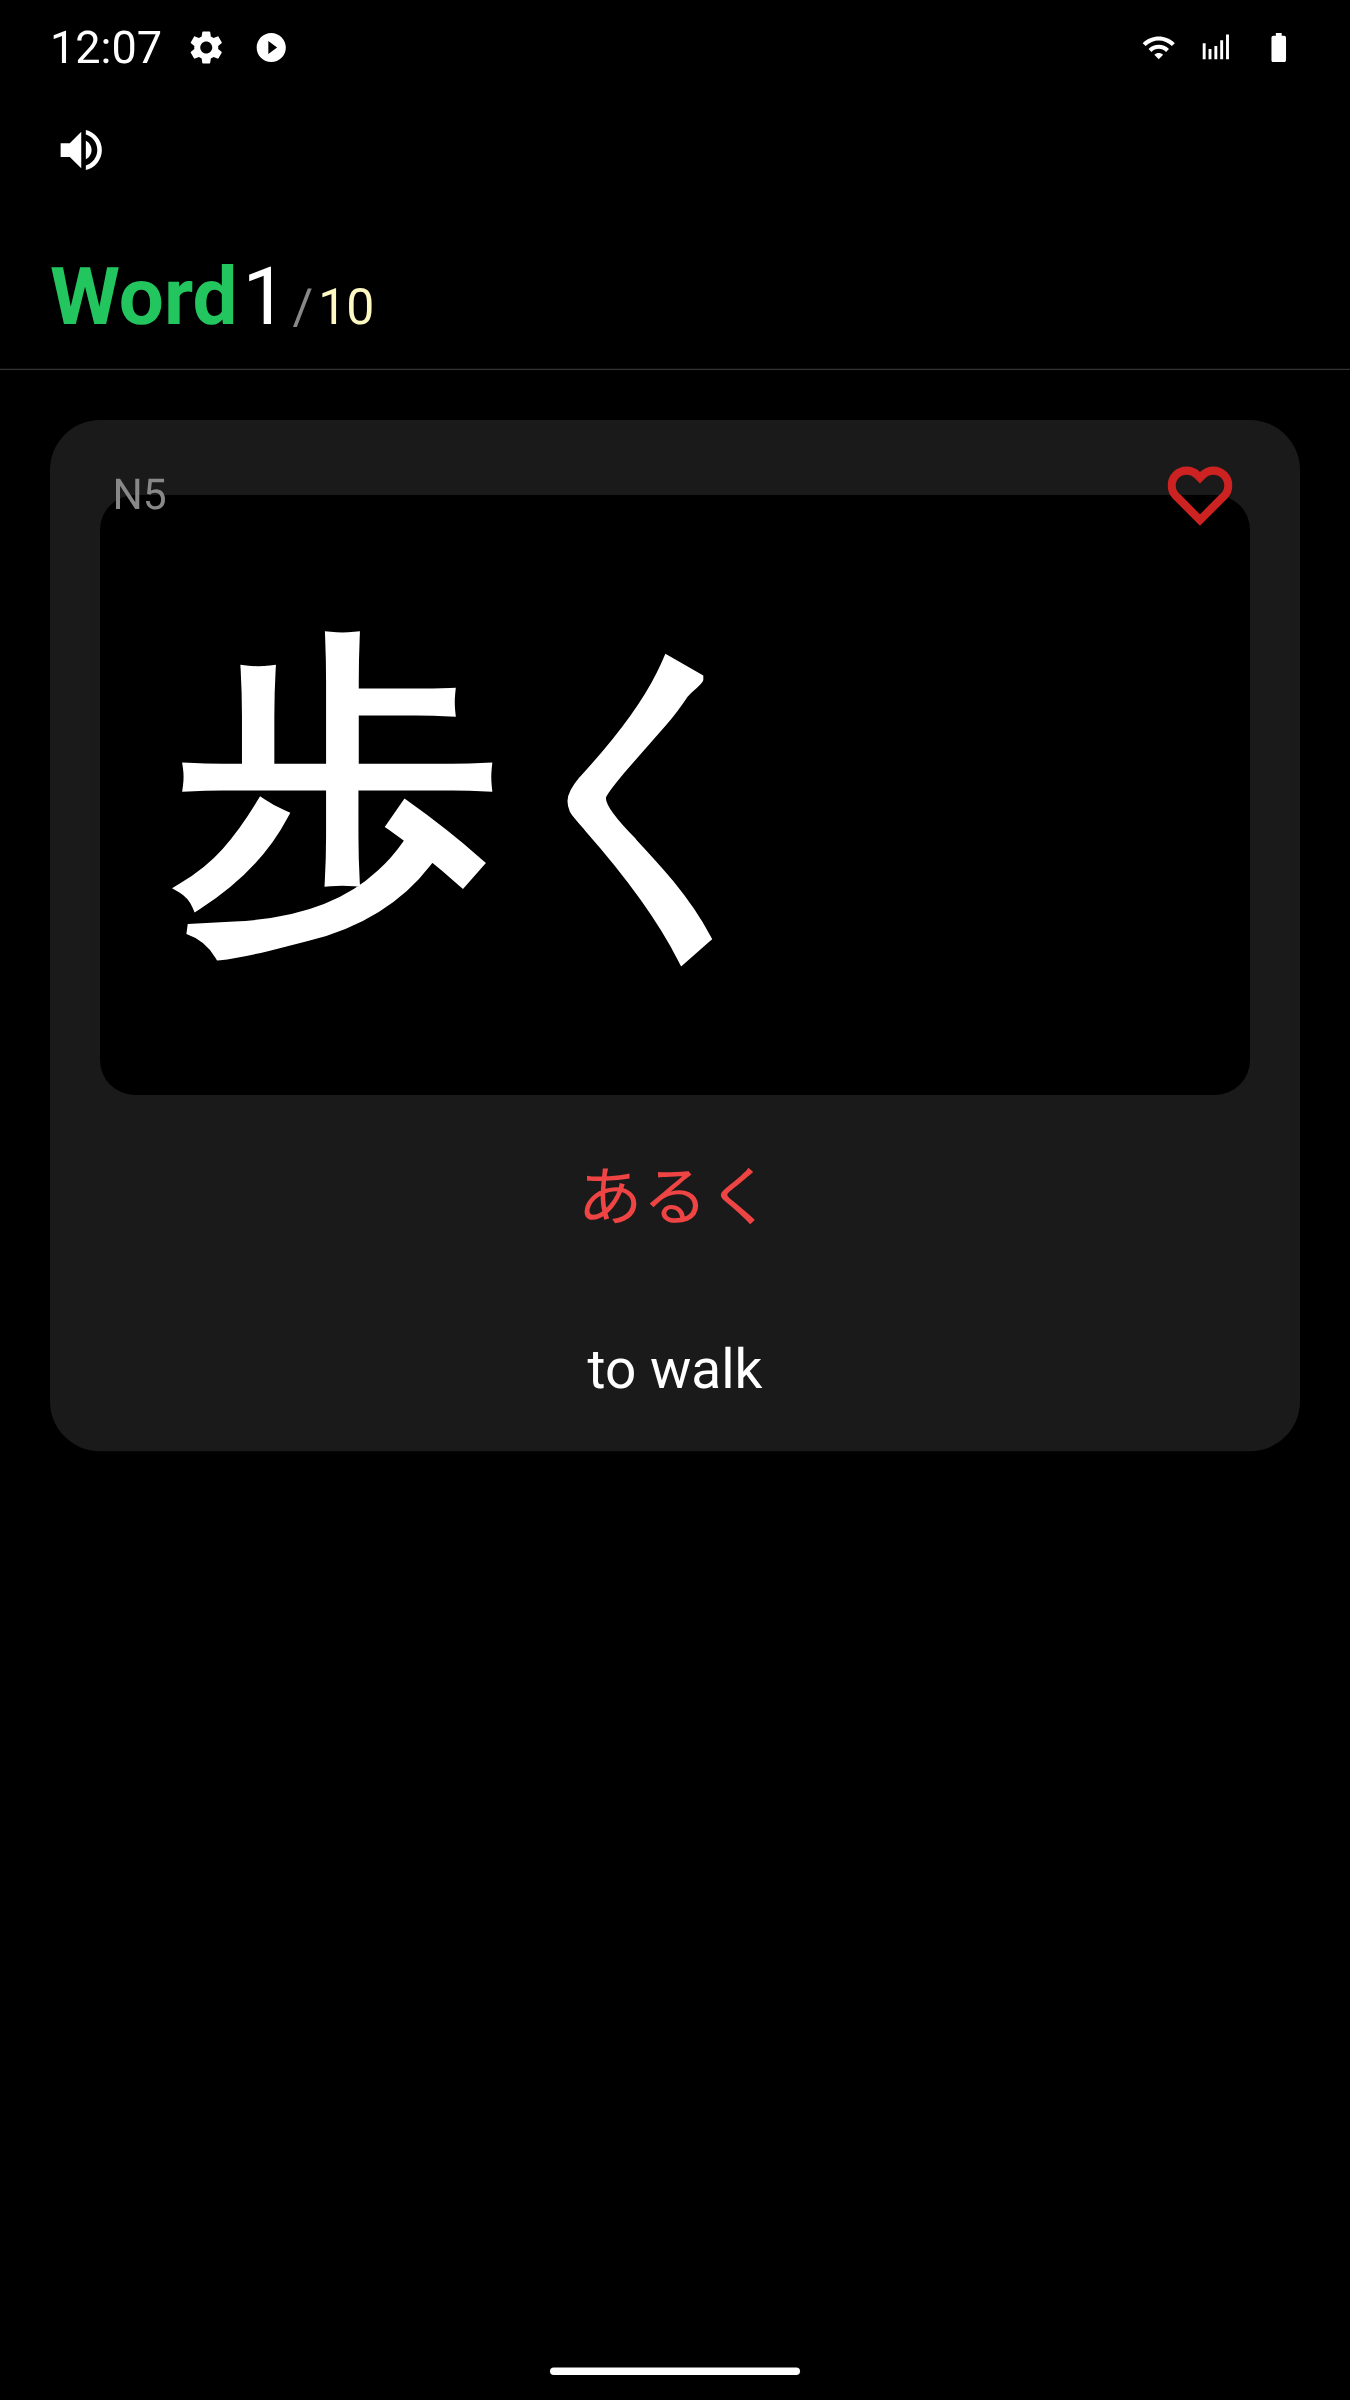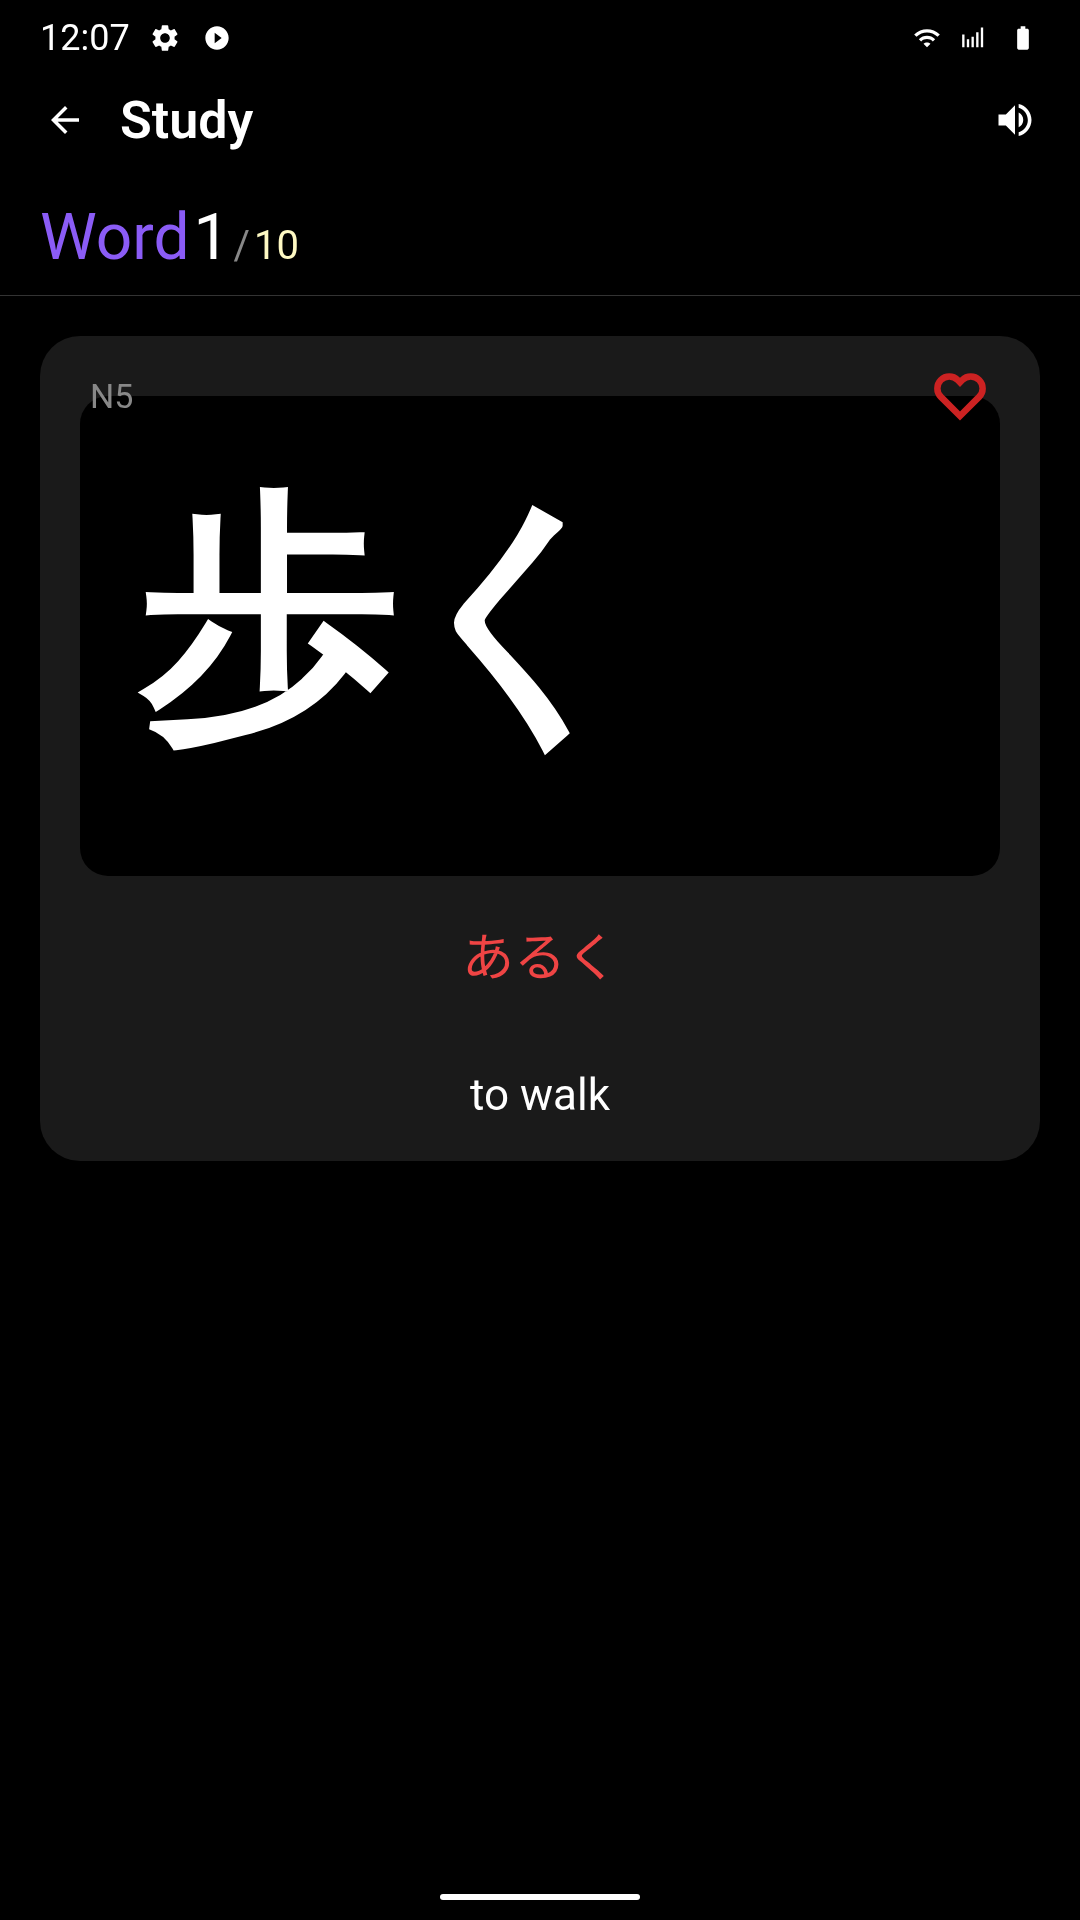--- a/index.html
+++ b/index.html
@@ -100,22 +100,22 @@
     }
 
     .word-counter {
       display: flex;
       align-items: baseline;
       gap: 4px;
     }
 
     .word-label {
       font-size: 64px;
-      font-weight: 400;
-      color: #8b5cf6;
+      font-weight: 700;
+      color: #22c55e;
     }
 
     .word-current {
       font-size: 64px;
       font-weight: 400;
       color: #ffffff;
     }
 
     .word-separator {
       font-size: 40px;
@@ -177,21 +177,21 @@
       padding: 40px 60px;
       margin-top: 20px;
       min-height: 480px;
     }
 
     .kanji-text {
       font-size: 260px;
       font-weight: 900;
       color: #ffffff;
       line-height: 1;
-      font-family: Liberation Mono, monospace;
+      font-family: Liberation Serif, serif;
       letter-spacing: -10px;
     }
 
     .reading-text {
       font-size: 52px;
       color: #ef4444;
       margin-top: 40px;
       font-family: 'Noto Sans JP', 'MS Gothic', Arial, sans-serif;
       text-align: center;
     }
@@ -270,28 +270,20 @@
 
     <span class="status-icon">
       <svg width="36" height="28" viewBox="0 0 24 24" fill="white">
         <path d="M15.67 4H14V2h-4v2H8.33C7.6 4 7 4.6 7 5.33v15.33C7 21.4 7.6 22 8.33 22h7.33c.74 0 1.34-.6 1.34-1.33V5.33C17 4.6 16.4 4 15.67 4z"></path>
       </svg>
     </span>
   </div>
 </div>
 
 <div class="app-bar">
-  <div class="app-bar-left">
-    <div class="back-button">
-      <svg width="42" height="42" viewBox="0 0 24 24" fill="white">
-        <path d="M20 11H7.83l5.59-5.59L12 4l-8 8 8 8 1.41-1.41L7.83 13H20v-2z"></path>
-      </svg>
-    </div>
-    <span class="app-title">Study</span>
-  </div>
   <div class="volume-button">
     <svg width="44" height="44" viewBox="0 0 24 24" fill="white">
       <path d="M3 9v6h4l5 5V4L7 9H3zm13.5 3c0-1.77-1.02-3.29-2.5-4.03v8.05c1.48-.73 2.5-2.25 2.5-4.02zM14 3.23v2.06c2.89.86 5 3.54 5 6.71s-2.11 5.85-5 6.71v2.06c4.01-.91 7-4.49 7-8.77s-2.99-7.86-7-8.77z"></path>
     </svg>
   </div>
 </div>
 
 <div class="word-counter-section">
   <div class="word-counter">
     <span class="word-label">Word </span>

